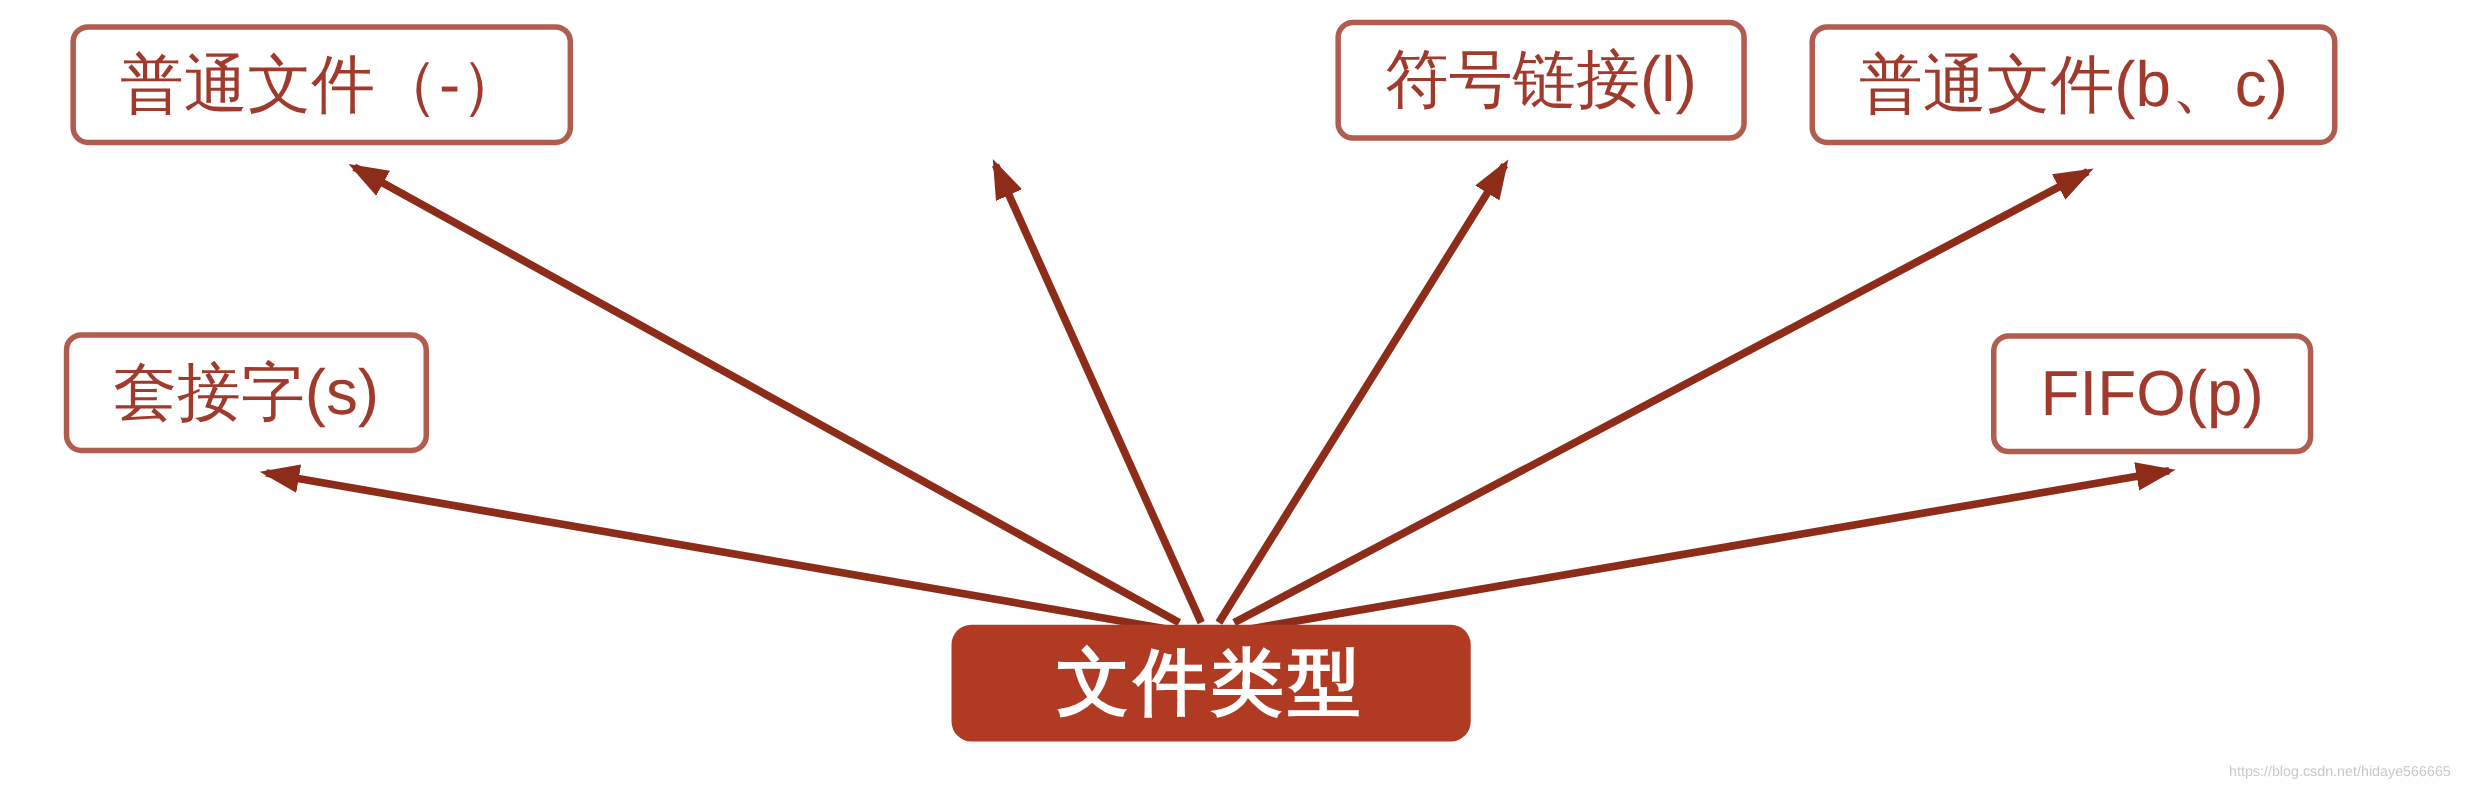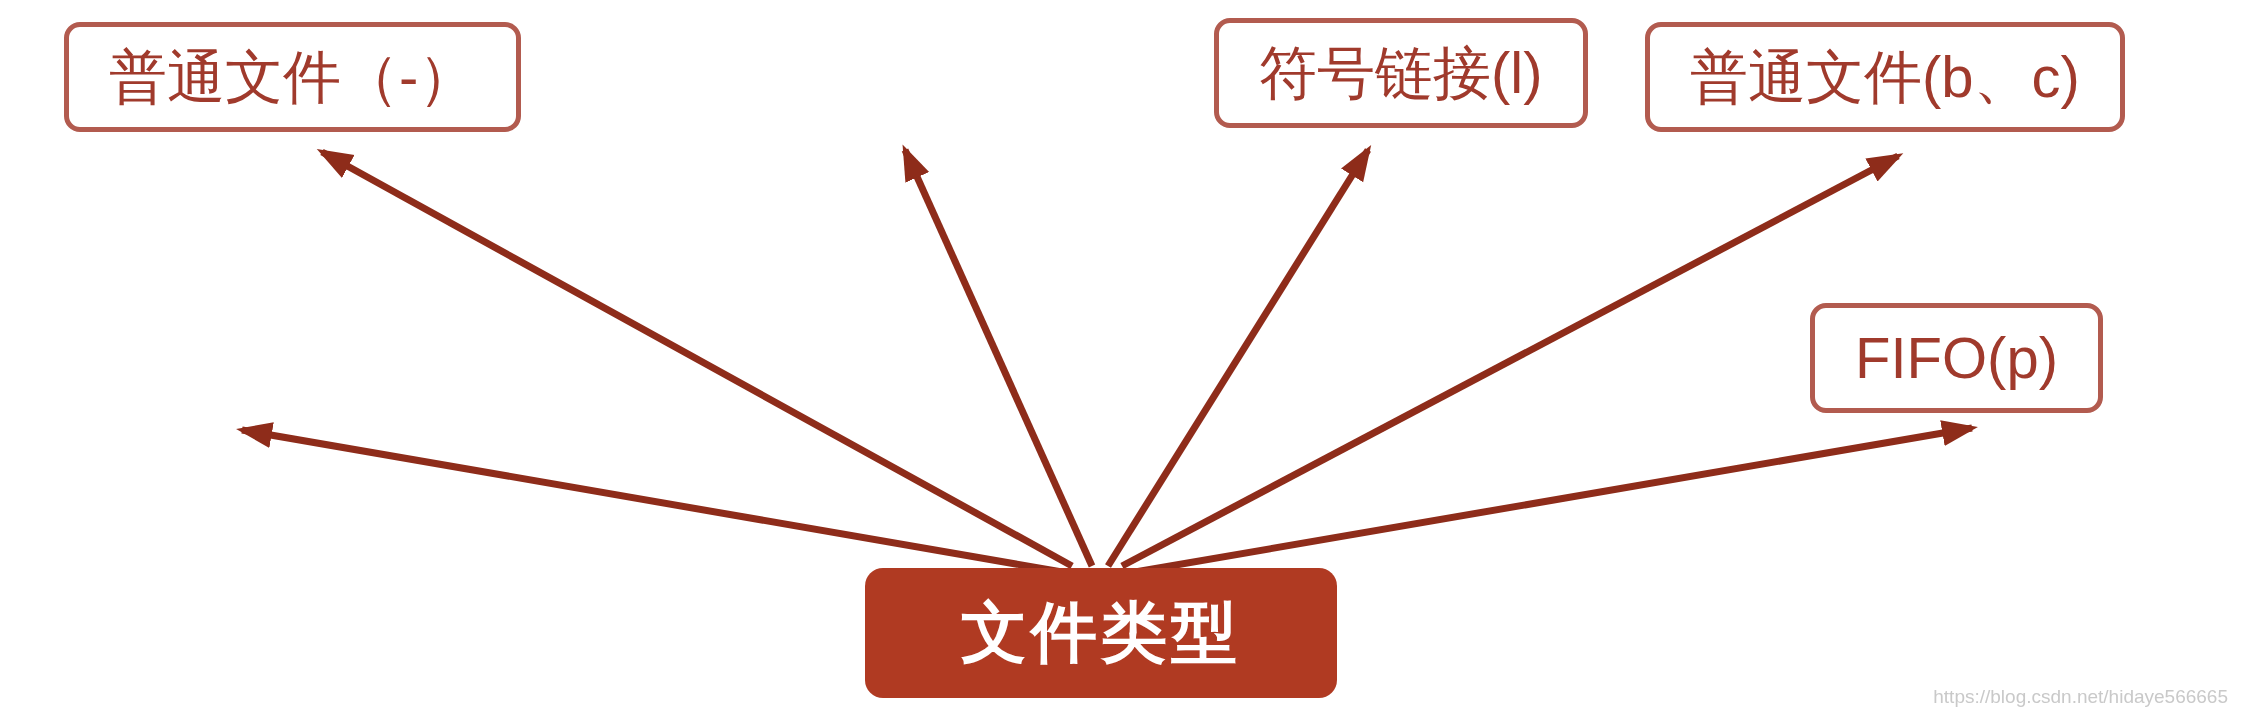--- a/index.html
+++ b/index.html
@@ -39,34 +39,34 @@
   }
   .n-regular{left:64px;top:22px;}
   .n-directory{left:700px;top:18px;}
   .n-symlink{left:1178px;top:18px;margin-left:36px;}
   .n-device{left:1645px;top:22px;}
   .n-socket{left:58px;top:302px;}
   .n-fifo{left:1810px;top:303px;}
   .center-node{
     position:absolute;
     left:865px;top:568px;
-    width:472px;height:130px;
+    width:472px;height:106px;
     background:var(--center-fill);
     border-radius:18px;
     color:var(--center-text);
     font-size:66px;
     font-weight:bold;
     display:flex;align-items:center;justify-content:center;
     letter-spacing:4px;
     box-sizing:border-box;
   }
   .watermark{
     position:absolute;
     right:30px;bottom:6px;
-    font-size:19px;
+    font-size:13px;
     color:#c9c9c9;
   }
 </style>
 </head>
 <body>
 
 <div class="stage">
 
   <svg class="arrows" viewBox="0 0 2258 714" xmlns="http://www.w3.org/2000/svg">
     <defs>
@@ -88,20 +88,23 @@
 
 
   <div class="node n-symlink">
     <span>符号链接(l)</span>
   </div>
 
   <div class="node n-device">
     <span>普通文件(b、c)</span>
   </div>
 
+  <div class="node n-socket">
+    <span>套接字(s)</span>
+  </div>
 
   <div class="node n-fifo">
     <span>FIFO(p)</span>
   </div>
 
   <div class="center-node">
     <span>文件类型</span>
   </div>
 
   <div class="watermark">https://blog.csdn.net/hidaye566665</div>

